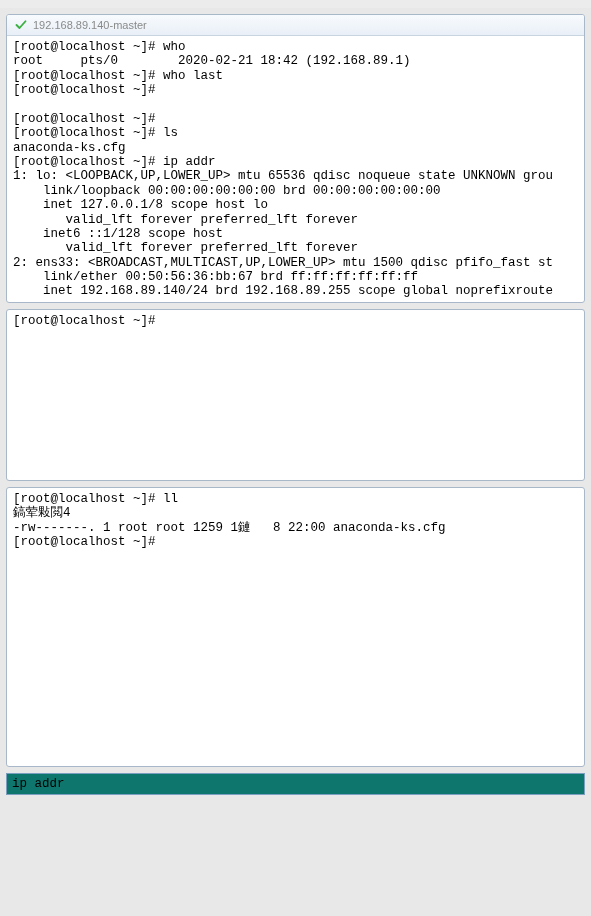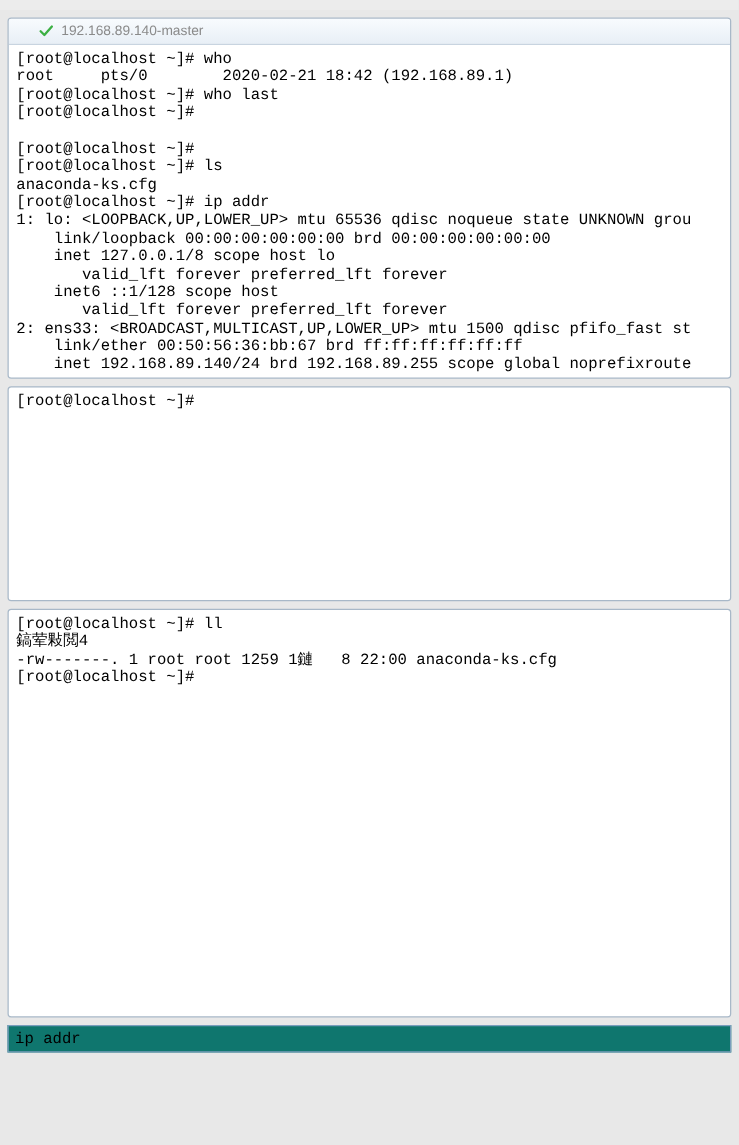--- a/index.html
+++ b/index.html
@@ -12,21 +12,21 @@
     .pane {
       margin: 6px;
       background: #fff;
       border: 1px solid #a8b8c8;
       border-radius: 3px;
       overflow: hidden;
     }
     .pane-header {
       background: linear-gradient(to bottom, #f8fbfe, #e8eff6);
       border-bottom: 1px solid #c8d4e0;
-      padding: 4px 24px;
+      padding: 4px 8px;
       display: flex;
       align-items: center;
       gap: 6px;
       font-family: Arial, sans-serif;
       font-size: 11px;
       color: #8a8a8a;
     }
     .pane-header-icon {
       width: 12px;
       height: 12px;
@@ -40,21 +40,21 @@
       padding: 4px 6px;
       font-family: "Consolas", "Courier New", monospace;
       font-size: 12.5px;
       line-height: 1.15;
       color: #000;
       white-space: pre;
       overflow: hidden;
     }
     .pane-body-1 { height: 266px; }
     .pane-body-2 { height: 170px; }
-    .pane-body-3 { height: 325px; }
+    .pane-body-3 { height: 278px; }
     .command-bar {
       margin: 2px 6px 6px 6px;
       background: #0f766e;
       border: 1px solid #7a9ebd;
       padding: 3px 5px;
       font-family: "Consolas", "Courier New", monospace;
       font-size: 12.5px;
     }
     .tabbar-spacer {
       height: 8px;

